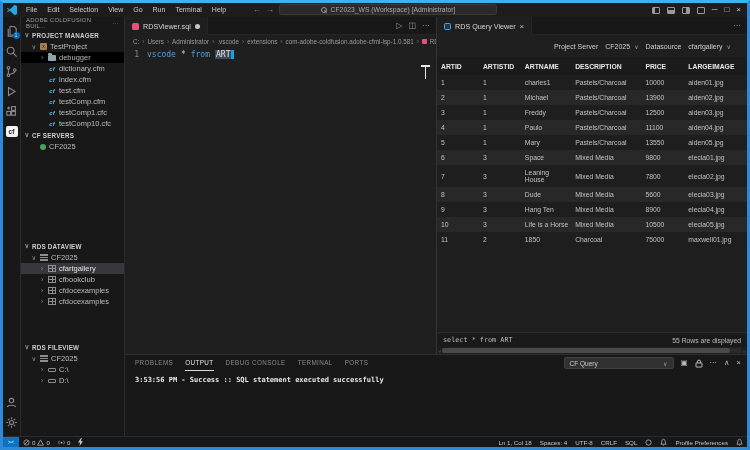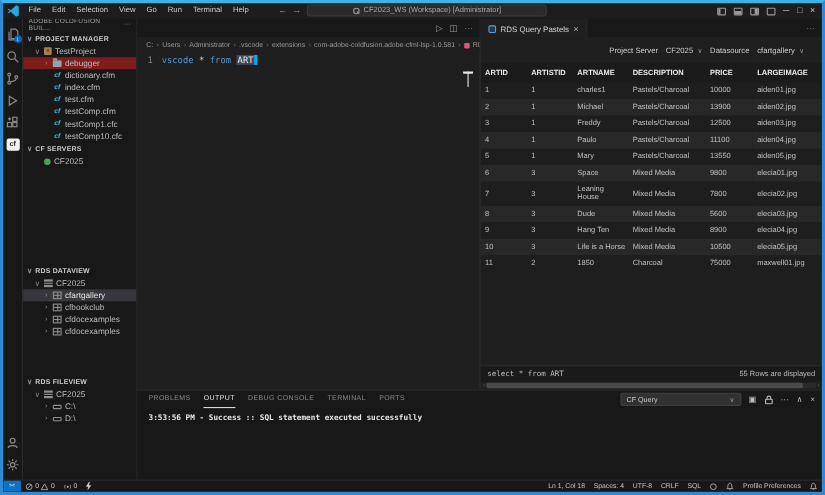--- a/index.html
+++ b/index.html
@@ -35,21 +35,21 @@
                font-size:4.5px; display:flex; align-items:center; justify-content:center; }
   .cf-box { width:12px; height:11px; background:#f2f2f2; border-radius:2px; color:#1f1f1f; font-weight:bold; font-size:6.5px;
             display:flex; align-items:center; justify-content:center; }
   .act-bottom { margin-top:auto; margin-bottom:4px; display:flex; flex-direction:column; align-items:center; }
 
   .sidebar { width:104px; background:#181818; border-right:1px solid #2b2b2b; flex:none; overflow:hidden; font-size:7.5px; color:#bcbcbc; }
   .sb-title { height:12px; display:flex; align-items:center; justify-content:space-between; padding:0 5px; color:#9d9d9d; font-size:6px; letter-spacing:.2px; }
   .sb-sec-header { height:12px; display:flex; align-items:center; gap:2px; font-size:6.3px; font-weight:bold; color:#cccccc; letter-spacing:.2px; padding-left:3px; }
   .tree-row { height:11px; display:flex; align-items:center; gap:3px; white-space:nowrap; }
   .tree-row.selected { background:#37373d; color:#e4e4e4; }
-  .tree-row.hovered { background:#7f1d1d; }
+  .tree-row.hovered { background:#000000; }
   .chev { color:#8f8f8f; font-size:6.5px; width:6px; text-align:center; flex:none; }
   .gap-servers { margin-bottom:88px; }
   .gap-dataview { margin-bottom:34px; }
   .ic-folder { width:8px; height:6px; background:#90a4ae; border-radius:1px; position:relative; flex:none; }
   .ic-folder::before { content:""; position:absolute; top:-2px; left:0; width:4px; height:2px; background:#90a4ae; border-radius:1px 1px 0 0; }
   .ic-proj { width:7px; height:7px; background:#a97e4e; border-radius:1px; color:#21160c; font-size:5px; text-align:center; line-height:7px; flex:none; }
   .ic-cfml { color:#4fc3f7; font-style:italic; font-weight:bold; font-size:6px; width:8px; text-align:center; flex:none; }
   .ic-db { width:8px; height:7px; border-top:2px solid #8f8f8f; border-bottom:2px solid #8f8f8f; position:relative; flex:none; }
   .ic-db::before { content:""; position:absolute; top:1px; left:0; width:100%; height:1px; background:#8f8f8f; }
   .ic-table { width:8px; height:7px; border:1px solid #8f8f8f; position:relative; flex:none; }
@@ -332,20 +332,25 @@
             </div>
           </div>
         </div>
     </div>
 
     <div class="main">
       <div class="editors">
 
         <div class="editor-group">
           <div class="tabbar">
+            <div class="tab">
+              <span class="sql-ic"></span>
+              <span>RDSViewer.sql</span>
+              <span class="mod-dot"></span>
+            </div>
             <div class="tab-rest">
               <span class="tab-act">▷</span>
               <span class="tab-act">◫</span>
               <span class="tab-act">···</span>
             </div>
           </div>
           <div class="breadcrumbs" id="breadcrumbs">
               <span>C:</span>
               <span class="bc-sep">›</span>
               <span>Users</span>
@@ -370,21 +375,21 @@
               <span class="ident">ART</span>
             </div>
             <div class="ibeam"></div>
           </div>
         </div>
 
         <div class="right-group">
           <div class="tabbar">
             <div class="tab">
               <span class="qv-ic"></span>
-              <span>RDS Query Pastels</span>
+              <span>RDS Query Viewer</span>
               <span class="tab-close">×</span>
             </div>
             <div class="tab-rest">
               <span class="tab-act">···</span>
             </div>
           </div>
           <div class="qv-controls">
             <span>Project Server</span>
             <span class="qv-select">
               <span>CF2025</span>

